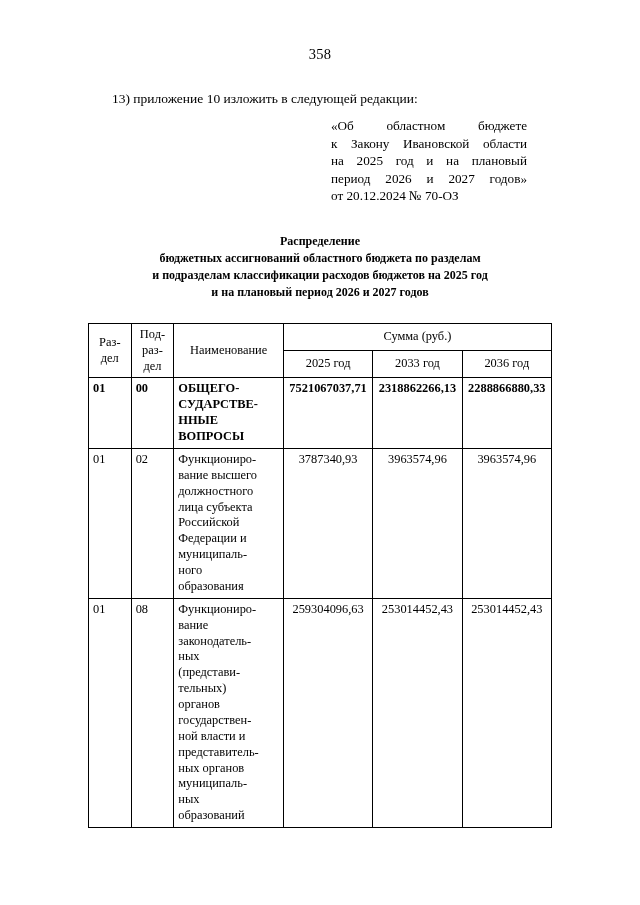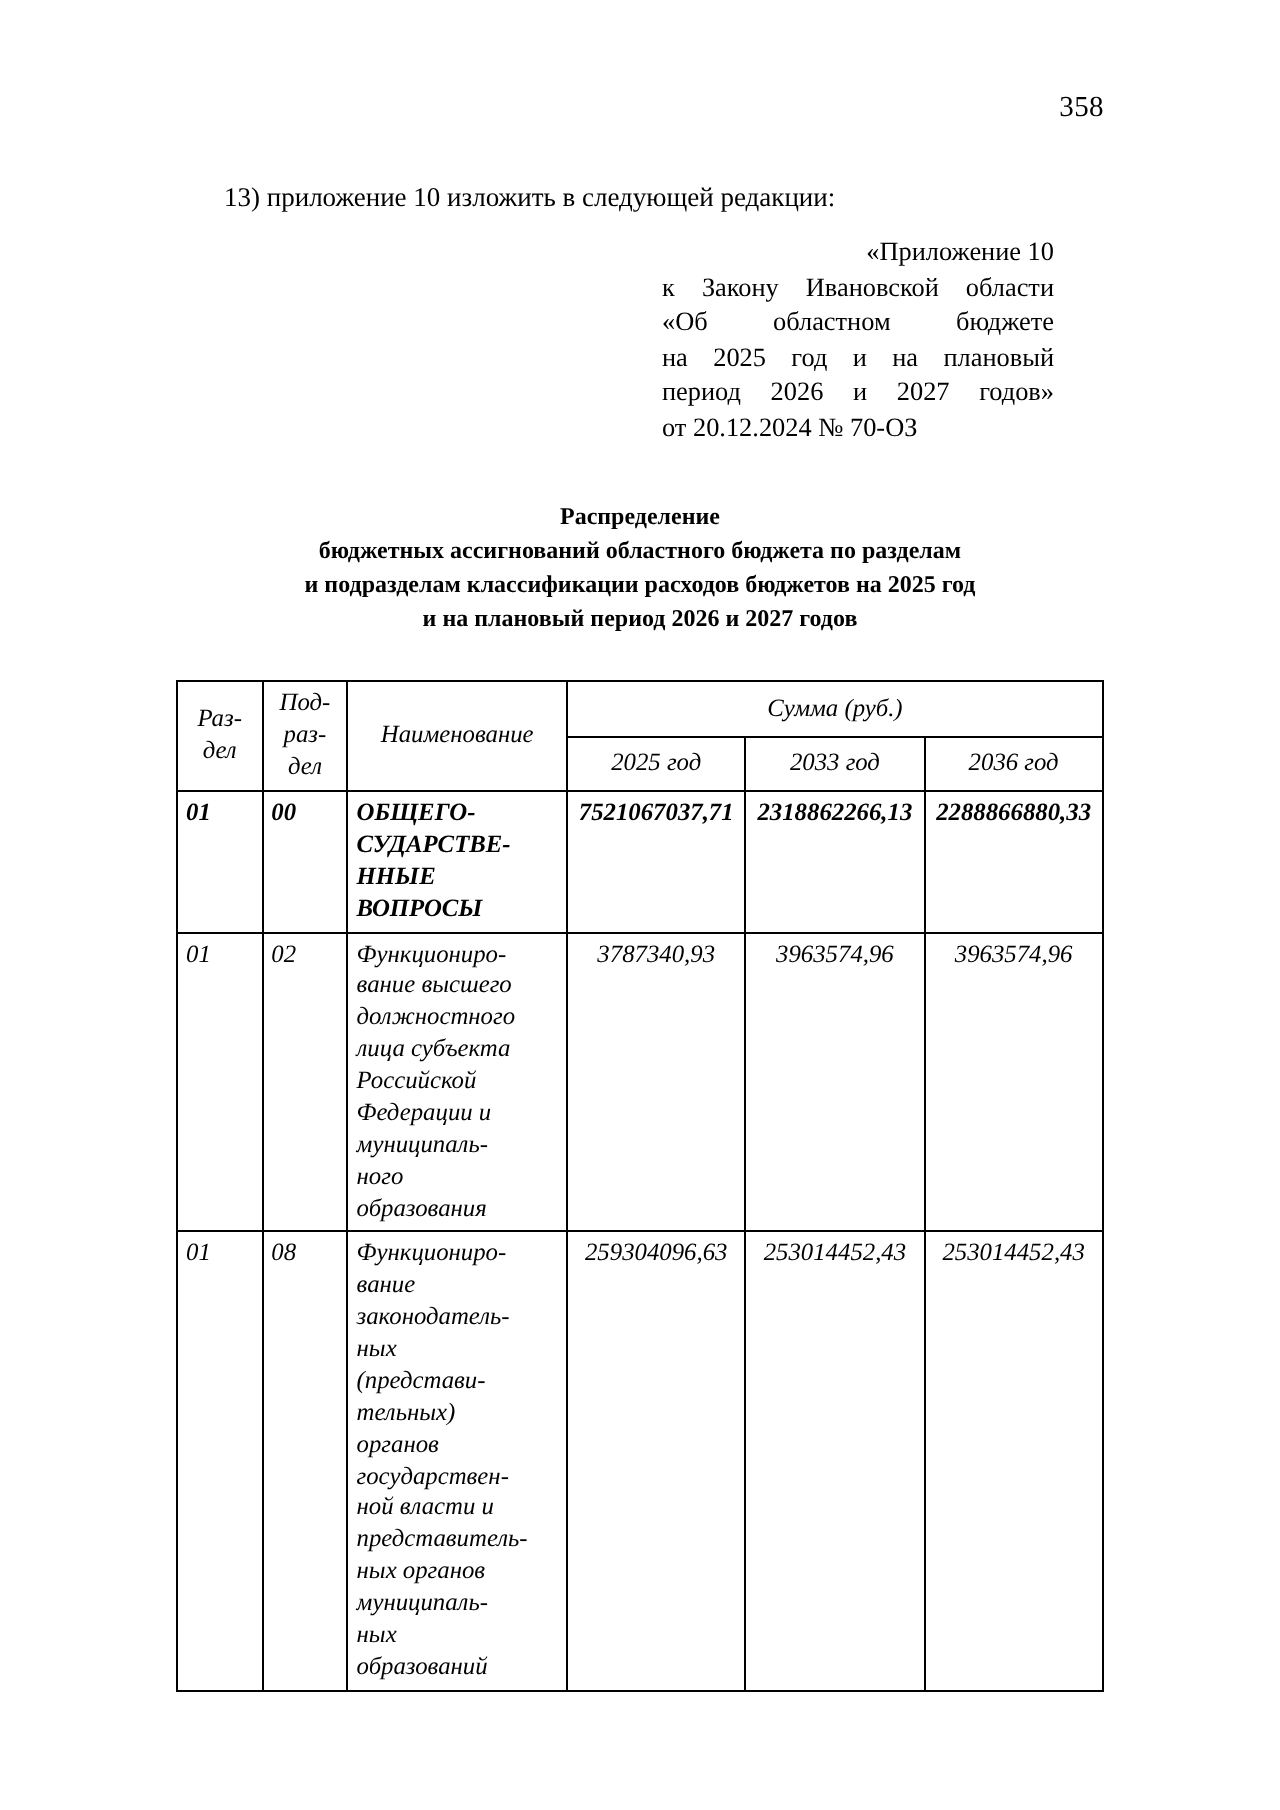--- a/index.html
+++ b/index.html
@@ -16,21 +16,21 @@
     overflow: hidden;
   }
   .page {
     position: relative;
     width: 640px;
     height: 905px;
     box-sizing: border-box;
     padding: 0 88px;
   }
   .page-number {
-    text-align: right;
+    text-align: center;
     font-size: 14.5px;
     margin-top: 46px;
     margin-bottom: 0;
     letter-spacing: 0.2px;
   }
   .intro-line {
     font-size: 13.5px;
     margin-top: 28px;
     text-indent: 24px;
   }
@@ -60,21 +60,20 @@
     font-weight: bold;
     font-size: 12px;
     line-height: 1.42;
   }
   table.budget {
     margin-top: 22px;
     border-collapse: collapse;
     width: 100%;
     table-layout: fixed;
     font-size: 12.4px;
-    font-style: italic;
   }
   table.budget th,
   table.budget td {
     border: 1px solid #000000;
     padding: 3px 4px;
     vertical-align: top;
     line-height: 1.28;
   }
   table.budget th {
     text-align: center;
@@ -108,23 +107,22 @@
 </head>
 <body>
 
 <div class="page">
 
   <div class="page-number">358</div>
 
   <div class="intro-line">13) приложение 10 изложить в следующей редакции:</div>
 
   <div class="ref-block">
-    <div class="ref-row first">«Приложение 10</div>
+    <div class="ref-row">«Об областном бюджете</div>
     <div class="ref-row">к Закону Ивановской области</div>
-    <div class="ref-row">«Об областном бюджете</div>
     <div class="ref-row">на 2025 год и на плановый</div>
     <div class="ref-row">период 2026 и 2027 годов»</div>
     <div class="ref-row last">от 20.12.2024 № 70-ОЗ</div>
   </div>
 
   <div class="title-block">
     <div>Распределение</div>
     <div>бюджетных ассигнований областного бюджета по разделам</div>
     <div>и подразделам классификации расходов бюджетов на 2025 год</div>
     <div>и на плановый период 2026 и 2027 годов</div>

